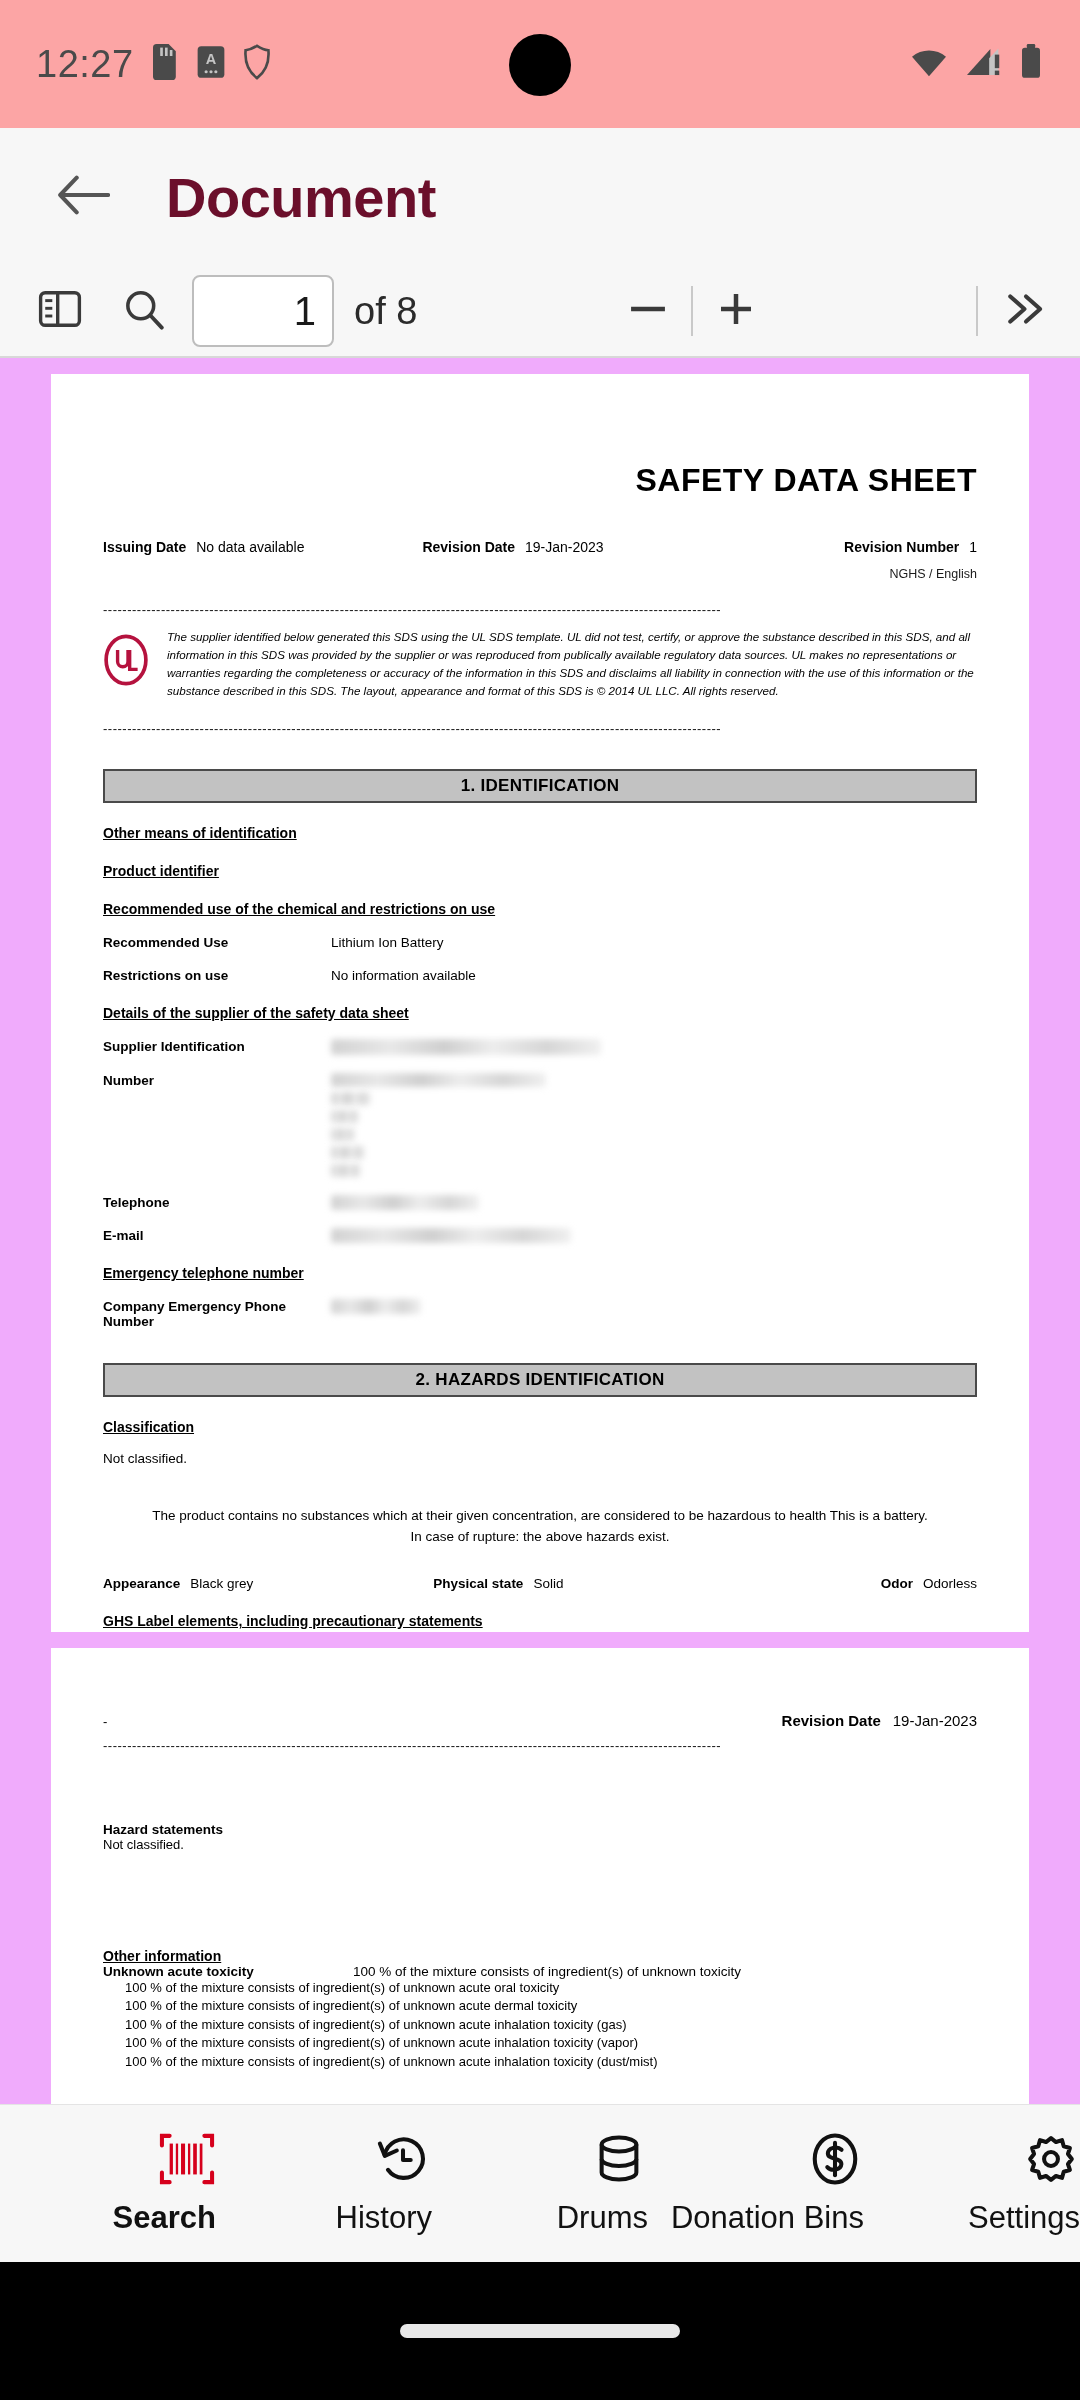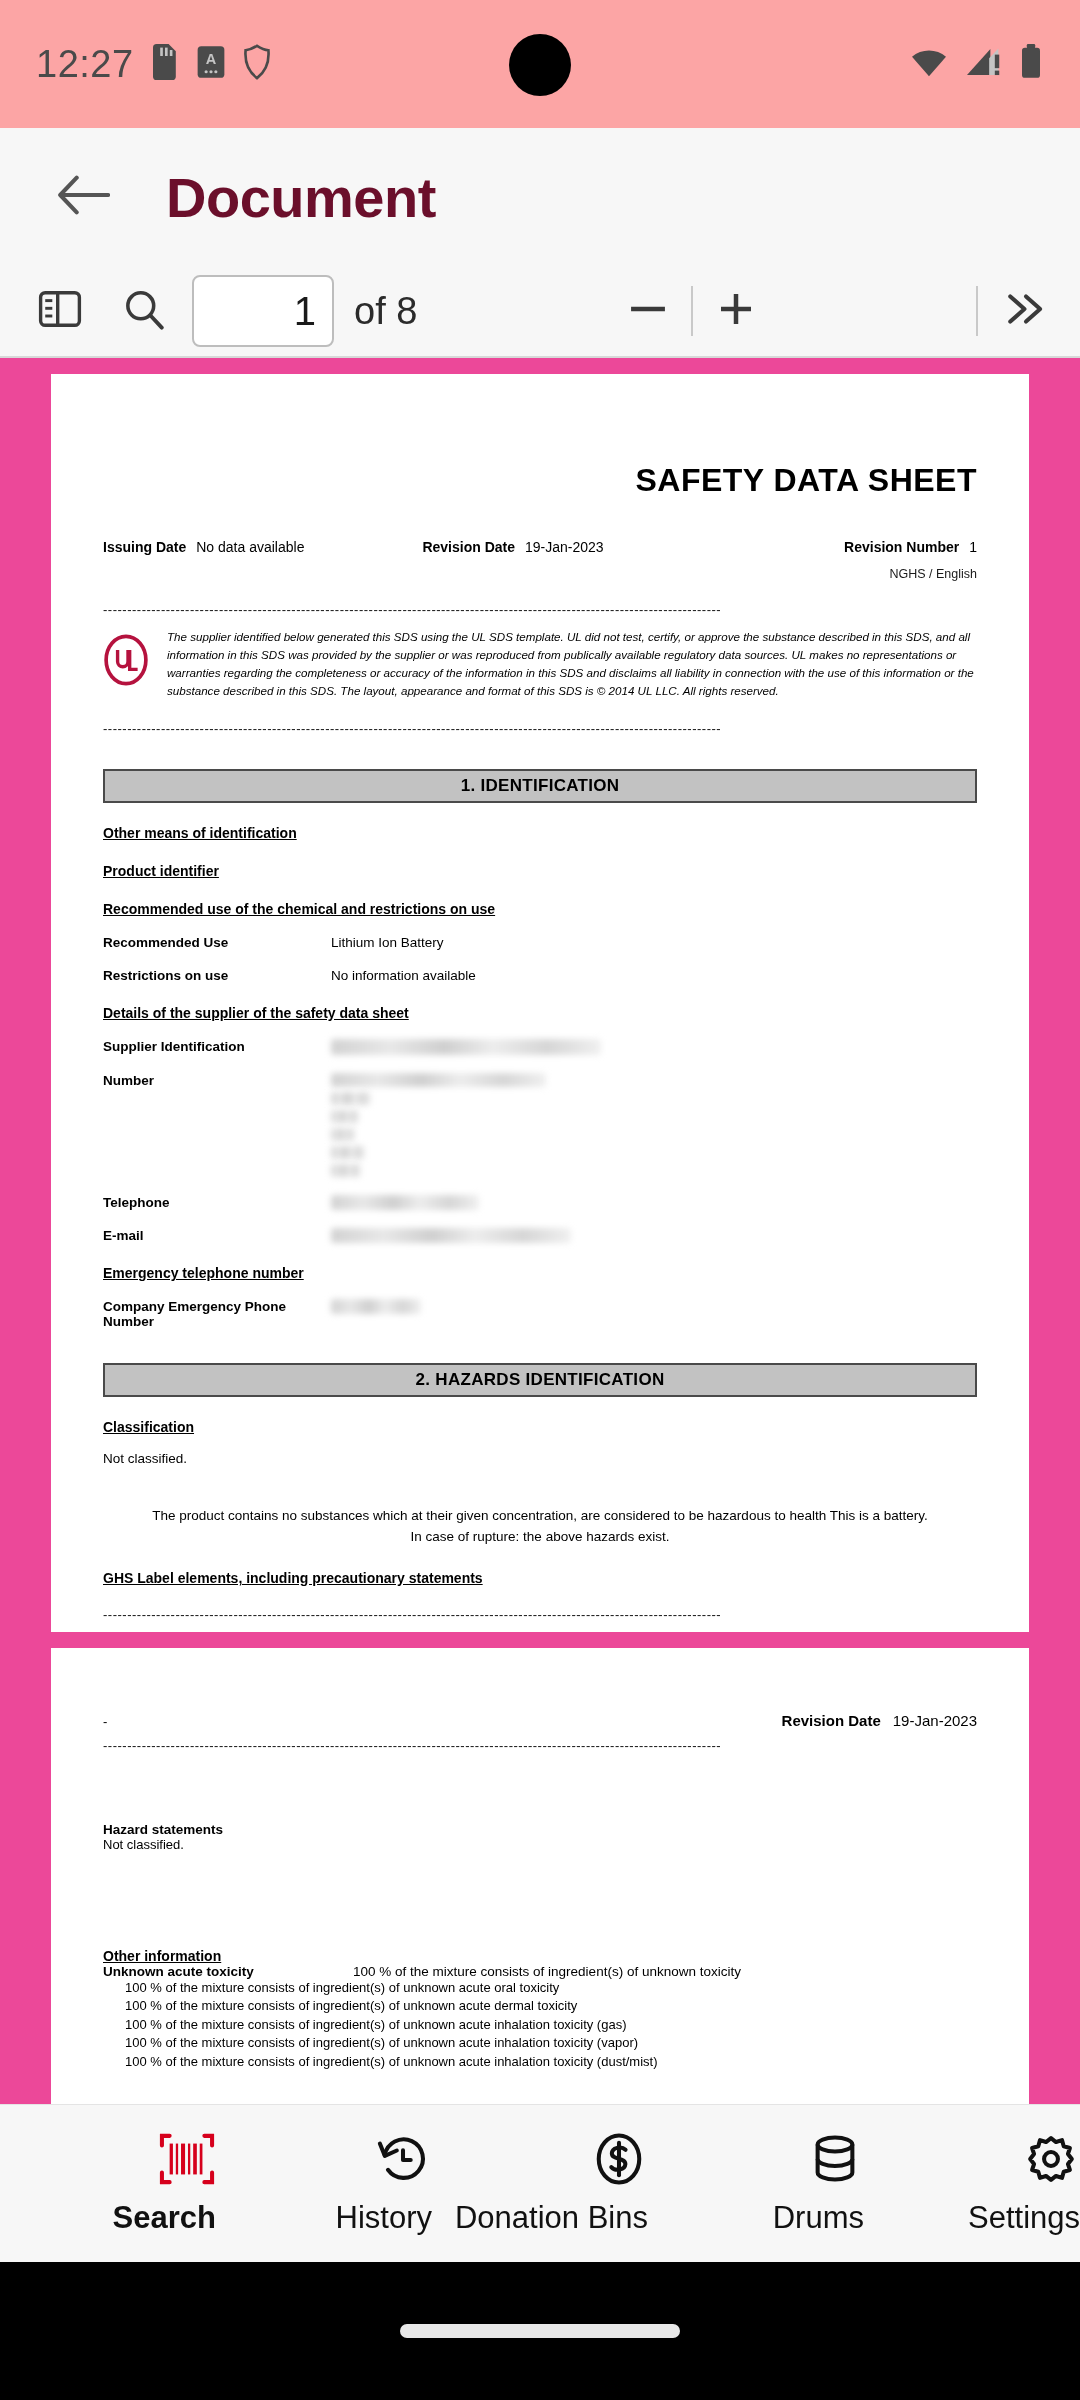--- a/index.html
+++ b/index.html
@@ -62,21 +62,21 @@
   .tb-spacer { flex: 1; }
   .tb-minus { width: 86px; }
   .tb-plus { width: 86px; }
   .tb-divider { width: 2px; height: 50px; background: #c9c9c9; }
   .tb-divider2 { width: 2px; height: 50px; background: #c9c9c9; margin-left: 10px; }
   .tb-more { width: 96px; margin-right: 6px; }
 
   
   .doc-viewport {
     position: absolute; top: 358px; left: 0; width: 1080px; height: 1822px;
-    background: #ec4899;
+    background: #f0abfc;
     overflow: hidden;
   }
   .pdf-page {
     position: relative;
     width: 978px; margin: 16px auto 0 auto;
     background: #fff;
     padding: 36px 52px 28px 52px;
     color: #000;
     font-family: "Liberation Sans", sans-serif;
   }
@@ -363,20 +363,28 @@
             <span class="blur" style="width:90px;height:15px;"></span>
           </span>
       </div>
 
       <div class="section-bar">2. HAZARDS IDENTIFICATION</div>
       <div class="ul-head">Classification</div>
       <div class="plain">Not classified.</div>
       <div class="centered-note">The product contains no substances which at their given concentration, are considered to be hazardous to health This is a battery.</div>
       <div class="centered-note" style="margin-top:0">In case of rupture: the above hazards exist.</div>
 
+      <div class="triple">
+        <span class="t-lbl">Appearance</span>
+        <span class="t-val">Black grey</span>
+        <span class="t-lbl tg2">Physical state</span>
+        <span class="t-val">Solid</span>
+        <span class="t-lbl tg3">Odor</span>
+        <span class="t-val">Odorless</span>
+      </div>
 
       <div class="ul-head">GHS Label elements, including precautionary statements</div>
       <div class="dash-rule">--------------------------------------------------------------------------------------------------------------------------------</div>
 
       <div class="footer-row">
         <span>
           <svg width="46" height="52" viewBox="0 0 30 34">
               <ellipse cx="15" cy="17" rx="13" ry="15.5" fill="none" stroke="#b5123e" stroke-width="2.4"></ellipse>
               <path d="M9.5 10.5 v7.5 a3.4 3.4 0 0 0 6.8 0 v-7.5" fill="none" stroke="#b5123e" stroke-width="2.2"></path>
               <path d="M17.4 10.5 v12.6 h5.2" fill="none" stroke="#b5123e" stroke-width="2.2"></path>
@@ -445,37 +453,37 @@
           <path d="M3 6 L5.6 12.4 L11.8 9.6" fill="none" stroke="#111" stroke-width="2.1" stroke-linecap="round" stroke-linejoin="round"></path>
           <path d="M15 9.5 V14.5 H19" fill="none" stroke="#111" stroke-width="2.1" stroke-linecap="round" stroke-linejoin="round"></path>
         </svg>
       </span>
       <span class="nav-label">History</span>
     </div>
 
     <div class="nav-item">
       <span>
         <svg width="58" height="54" viewBox="0 0 30 28">
+          <ellipse cx="15" cy="6.5" rx="9" ry="3.6" fill="none" stroke="#111" stroke-width="2.1"></ellipse>
+          <path d="M6 6.5 V14 a9 3.6 0 0 0 18 0 V6.5" fill="none" stroke="#111" stroke-width="2.1"></path>
+          <path d="M6 14 V21 a9 3.6 0 0 0 18 0 V14" fill="none" stroke="#111" stroke-width="2.1"></path>
+        </svg>
+      </span>
+      <span class="nav-label">Drums</span>
+    </div>
+
+    <div class="nav-item">
+      <span>
+        <svg width="58" height="54" viewBox="0 0 30 28">
           <ellipse cx="15" cy="14" rx="10.5" ry="12.2" fill="none" stroke="#111" stroke-width="2.1"></ellipse>
           <path d="M18.4 9.2 a4 3.1 0 0 0 -7.1 1.9 c0 3.4 7 2 7 5.5 a4 3.1 0 0 1 -7.3 1.6" fill="none" stroke="#111" stroke-width="2.1" stroke-linecap="round"></path>
           <line x1="15" y1="5.6" x2="15" y2="22.4" stroke="#111" stroke-width="2.1" stroke-linecap="round"></line>
         </svg>
       </span>
       <span class="nav-label">Donation Bins</span>
-    </div>
-
-    <div class="nav-item">
-      <span>
-        <svg width="58" height="54" viewBox="0 0 30 28">
-          <ellipse cx="15" cy="6.5" rx="9" ry="3.6" fill="none" stroke="#111" stroke-width="2.1"></ellipse>
-          <path d="M6 6.5 V14 a9 3.6 0 0 0 18 0 V6.5" fill="none" stroke="#111" stroke-width="2.1"></path>
-          <path d="M6 14 V21 a9 3.6 0 0 0 18 0 V14" fill="none" stroke="#111" stroke-width="2.1"></path>
-        </svg>
-      </span>
-      <span class="nav-label">Drums</span>
     </div>
 
     <div class="nav-item">
       <span>
         <svg width="58" height="54" viewBox="0 0 30 28">
           <g fill="none" stroke="#111" stroke-width="2.1" stroke-linejoin="round">
             <path d="M15 3.2 l2.6 2.0 3.1 -1.0 0.9 3.2 3.2 0.9 -1.0 3.1 2.0 2.6 -2.0 2.6 1.0 3.1 -3.2 0.9 -0.9 3.2 -3.1 -1.0 -2.6 2.0 -2.6 -2.0 -3.1 1.0 -0.9 -3.2 -3.2 -0.9 1.0 -3.1 -2.0 -2.6 2.0 -2.6 -1.0 -3.1 3.2 -0.9 0.9 -3.2 3.1 1.0z"></path>
             <circle cx="15" cy="14" r="3.6"></circle>
           </g>
         </svg>

